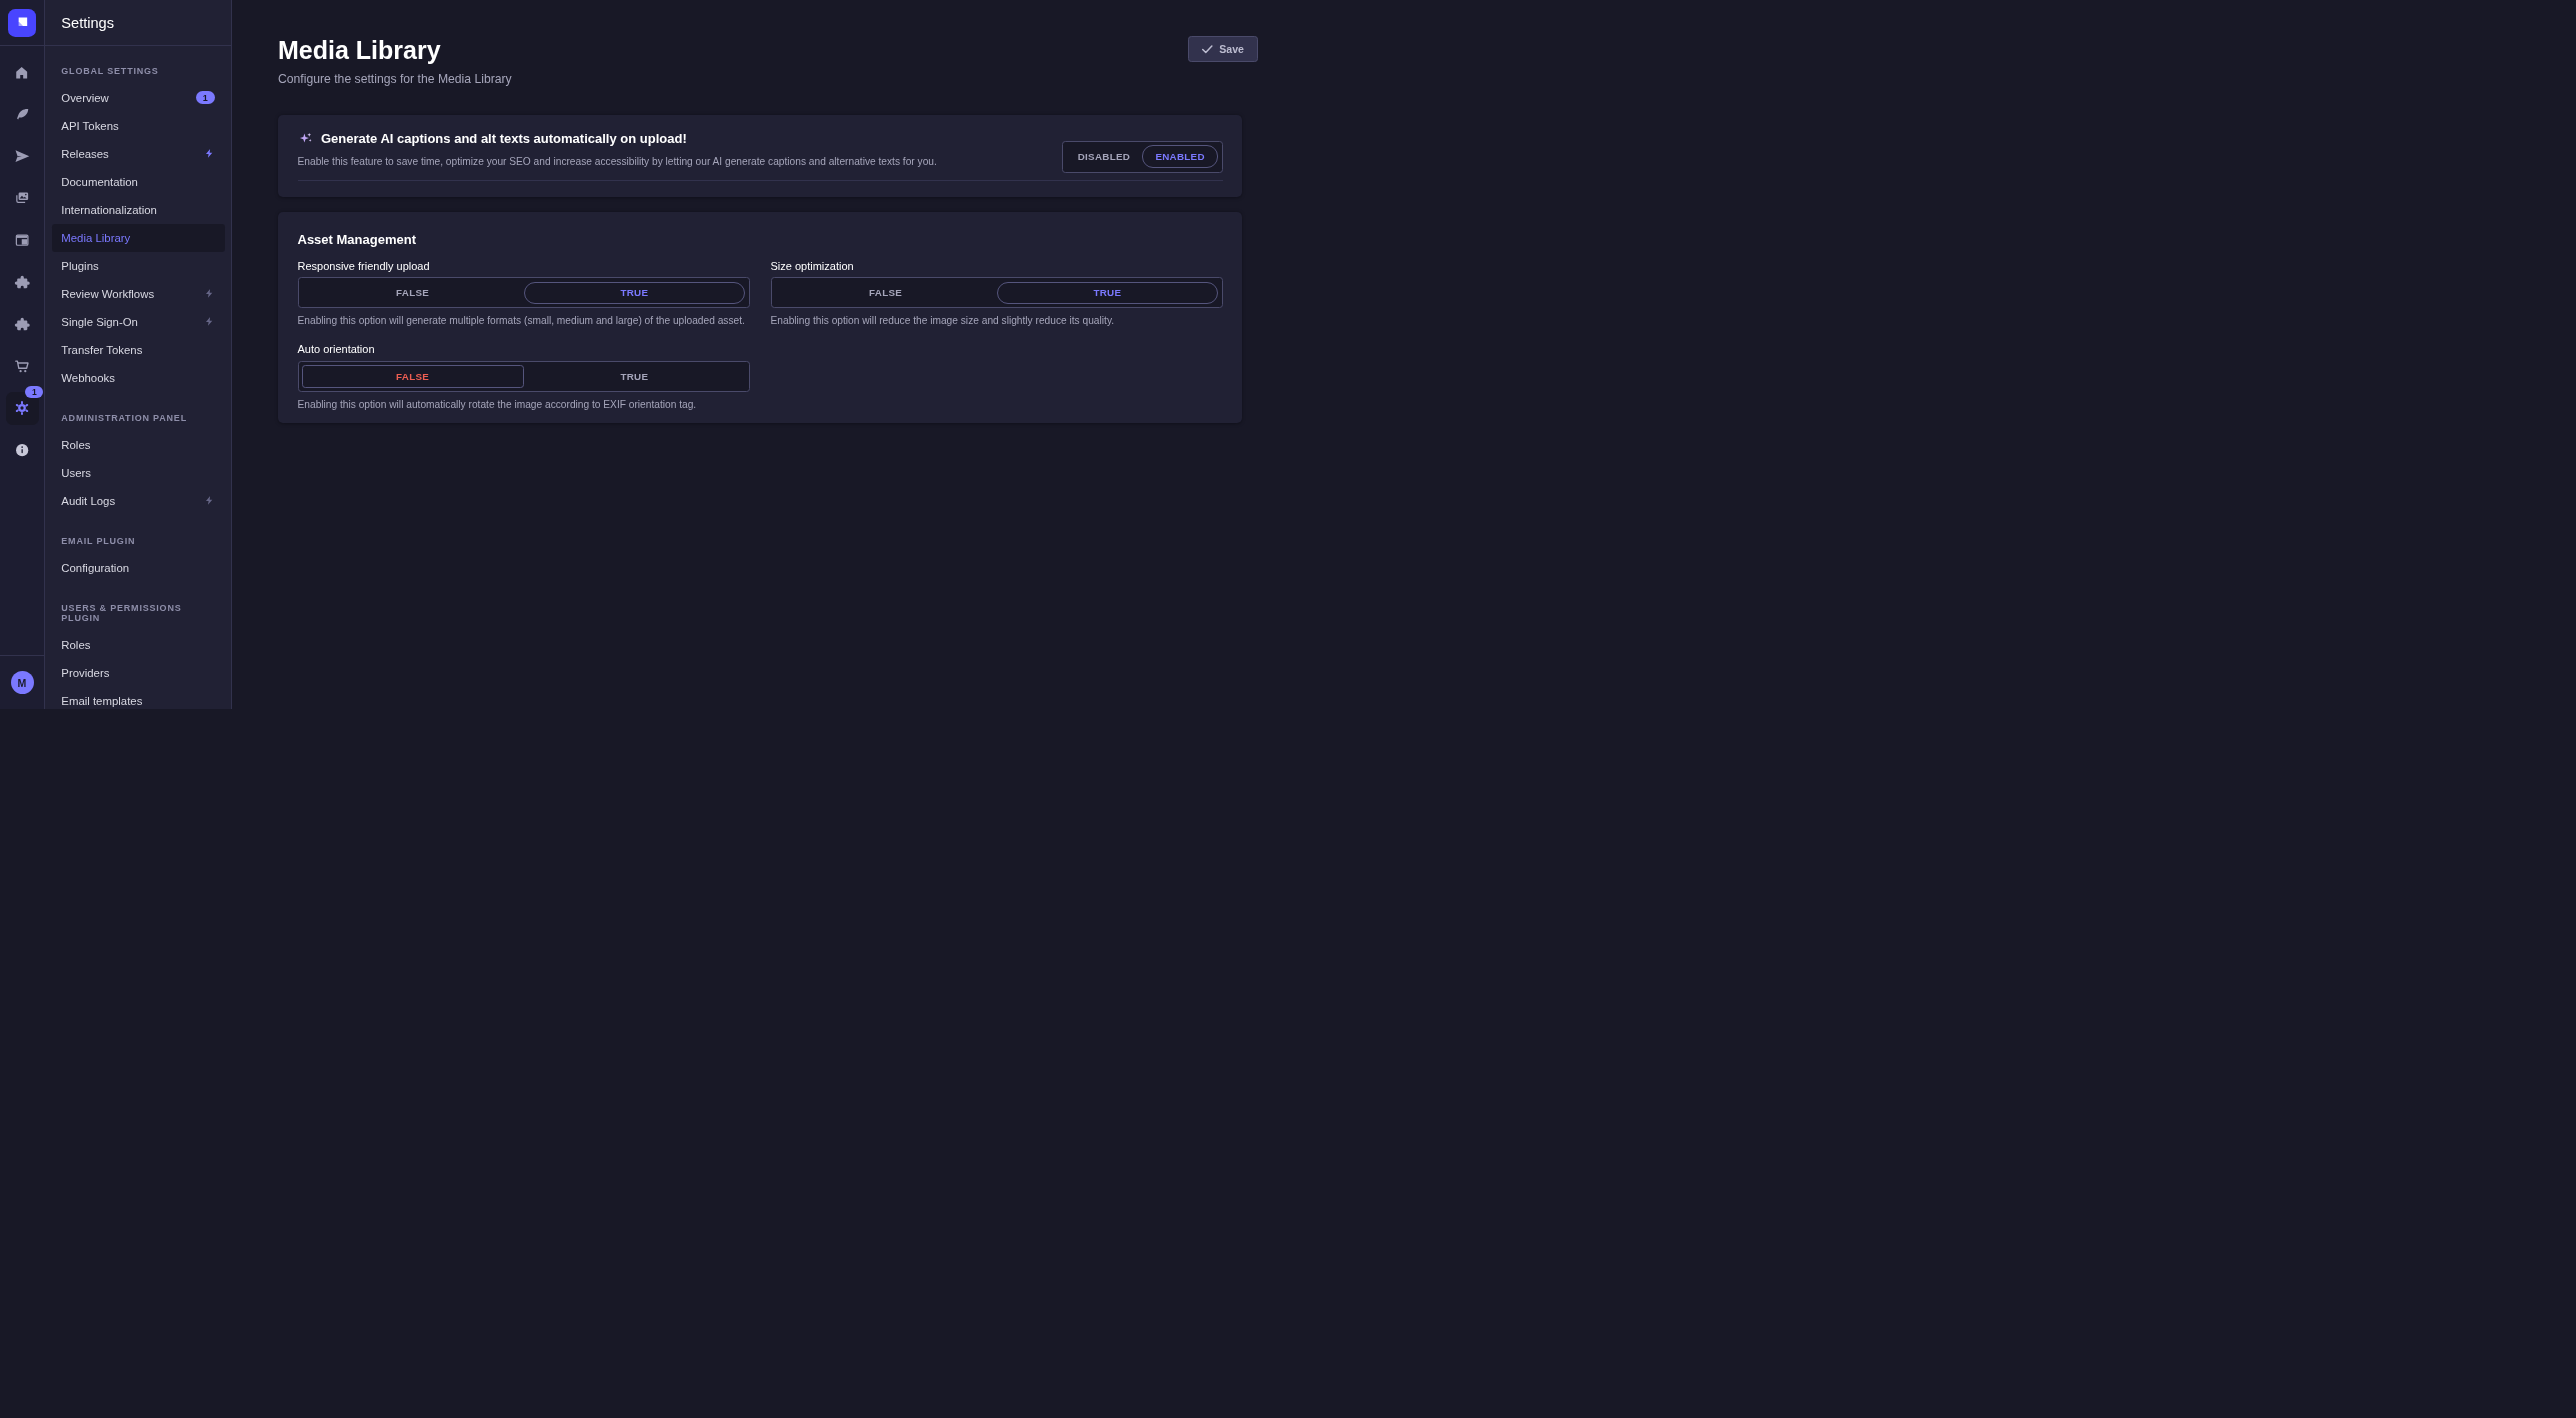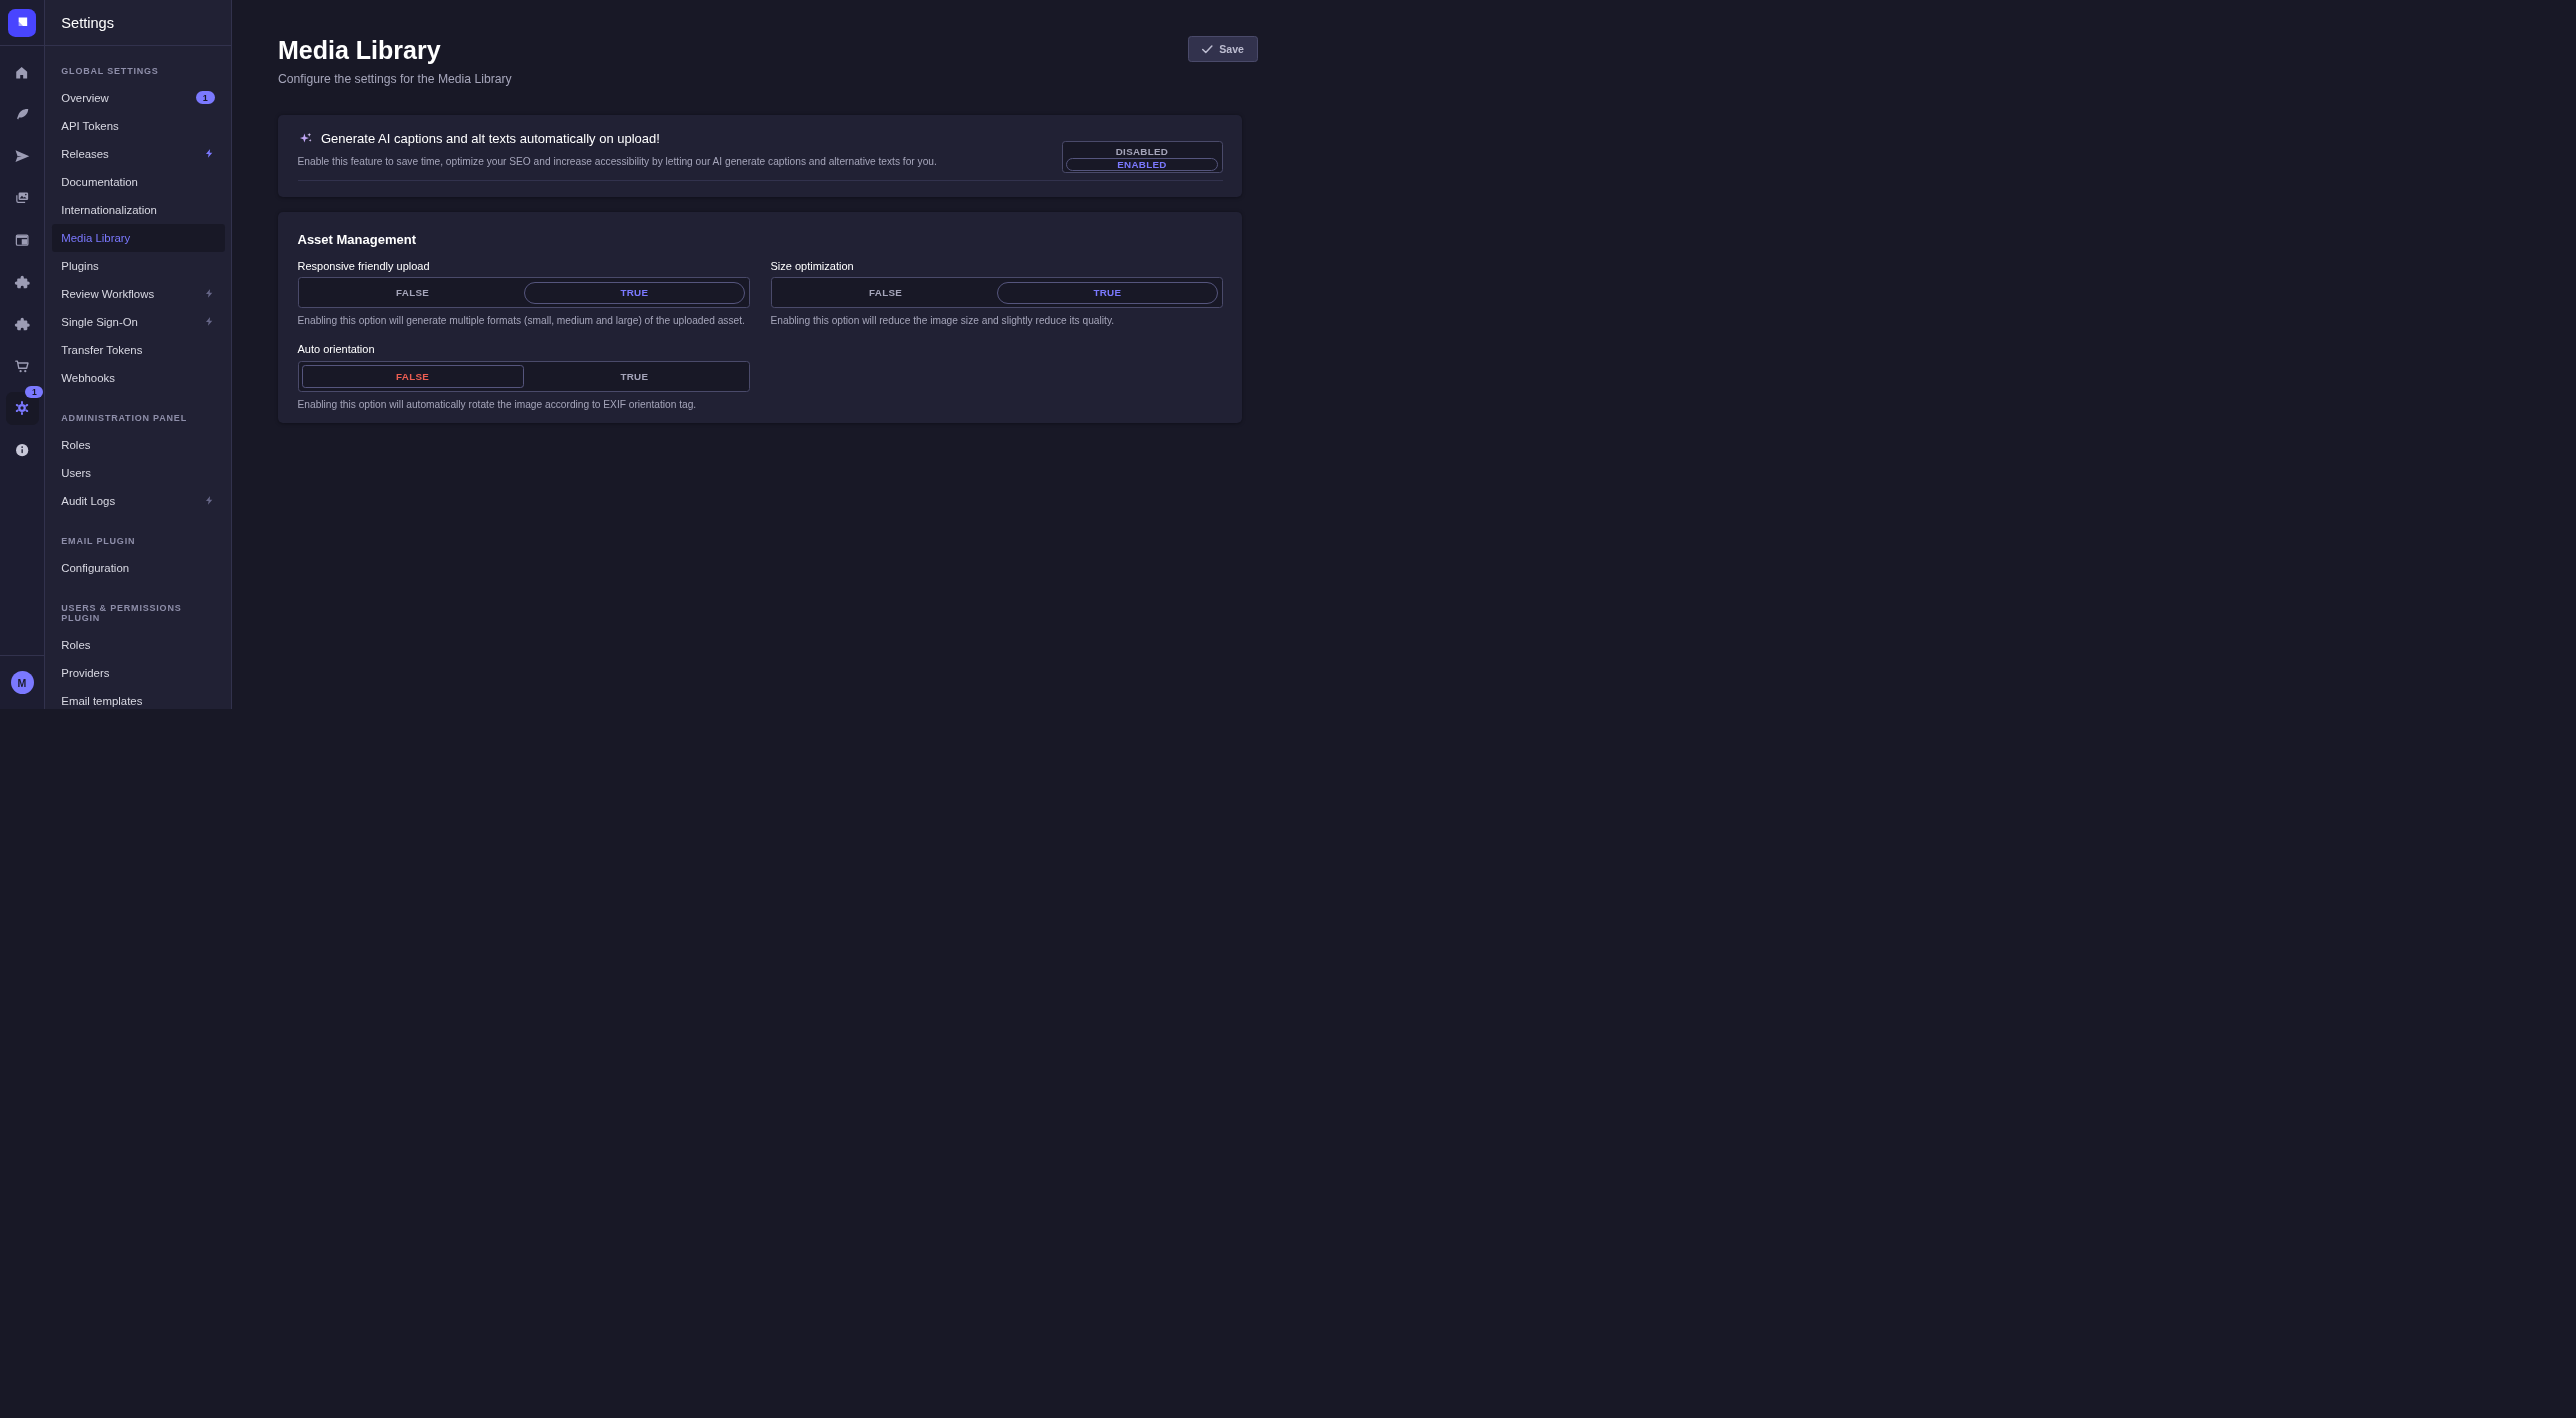--- a/index.html
+++ b/index.html
@@ -34,35 +34,35 @@
 
   
   .main { flex:1; height:100%; padding:36px 46px 0 46px; position:relative; overflow:hidden; }
   .page-title { color:#ffffff; font-size:25px; font-weight:bold; line-height:28px; }
   .page-sub { color:#a5a5ba; font-size:12.2px; margin-top:8.1px; }
   .save-btn { position:absolute; top:36px; right:30px; height:26px; background:#32324d; border:0.8px solid #4a4a6a; border-radius:3.3px; color:#bcbcd0; font-size:10.6px; font-weight:bold; display:flex; align-items:center; gap:6.5px; padding:0 13px; cursor:pointer; }
 
   .card { background:#212134; border-radius:4.9px; box-shadow:0 0.8px 3.3px rgba(3,3,5,0.35); }
   .card-ai { margin-top:28.5px; padding:16.3px 19.5px; position:relative; }
   .ai-head { display:flex; align-items:center; gap:8.1px; }
-  .ai-title { color:#ffffff; font-size:13px; font-weight:normal; }
+  .ai-title { color:#ffffff; font-size:13px; font-weight:bold; }
   .ai-desc { color:#a5a5ba; font-size:10.2px; line-height:17px; margin-top:6.5px; max-width:660px; }
   .hr { height:0.8px; background:#32324d; margin-top:9.8px; }
   .ai-bottom { margin-top:9.8px; display:flex; align-items:center; height:23px; }
   .beta { border:0.8px solid #4a4a6a; background:#181826; color:#66b7f1; font-size:9px; font-weight:bold; border-radius:3.3px; padding:3.3px 6.5px; letter-spacing:0.4px; }
   .ai-status { color:#d2d2e0; font-size:11px; margin-left:11.4px; flex:1; }
   .ai-link { color:#7b79ff; font-size:11px; cursor:pointer; }
 
   
   .toggle { border:0.8px solid #4a4a6a; background:#181826; border-radius:3.3px; padding:3.3px; display:flex; }
   .toggle .seg { flex:1; display:flex; align-items:center; justify-content:center; font-size:9.8px; font-weight:bold; letter-spacing:0.3px; color:#a5a5ba; border:0.8px solid transparent; border-radius:3.3px; cursor:pointer; }
   .toggle .seg.selected { border-color:#55557d; }
   .toggle .seg.sel-primary { color:#7b79ff;border-radius:11px; }
   .toggle .seg.sel-danger { color:#ee5e52; }
-  .toggle-ai { position:absolute; top:26px; right:19.5px; width:161px; height:32px;flex-direction:column; }
+  .toggle-ai { position:absolute; top:26px; right:19.5px; width:161px; height:32px; }
 
   .card-asset { margin-top:15.4px; padding:19.5px 19.5px 11.4px 19.5px; }
   .asset-title { color:#ffffff; font-size:13px; font-weight:bold; }
   .asset-grid { margin-top:13px; display:grid; grid-template-columns:1fr 1fr; column-gap:21px; row-gap:14.6px; }
   .field-label { color:#ffffff; font-size:11px; font-weight:normal; }
   .field .toggle { margin-top:5.7px; height:31px; }
   .field-hint { color:#a5a5ba; font-size:10.2px; line-height:14.6px; margin-top:5.7px; }
 
   svg { display:block; }
 </style>

